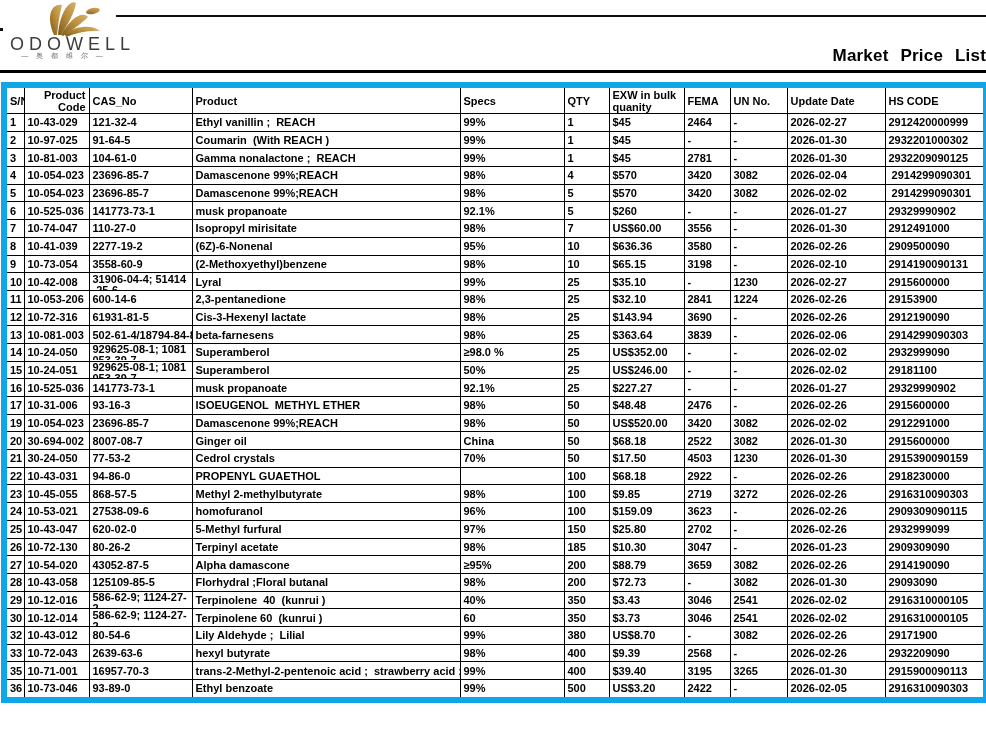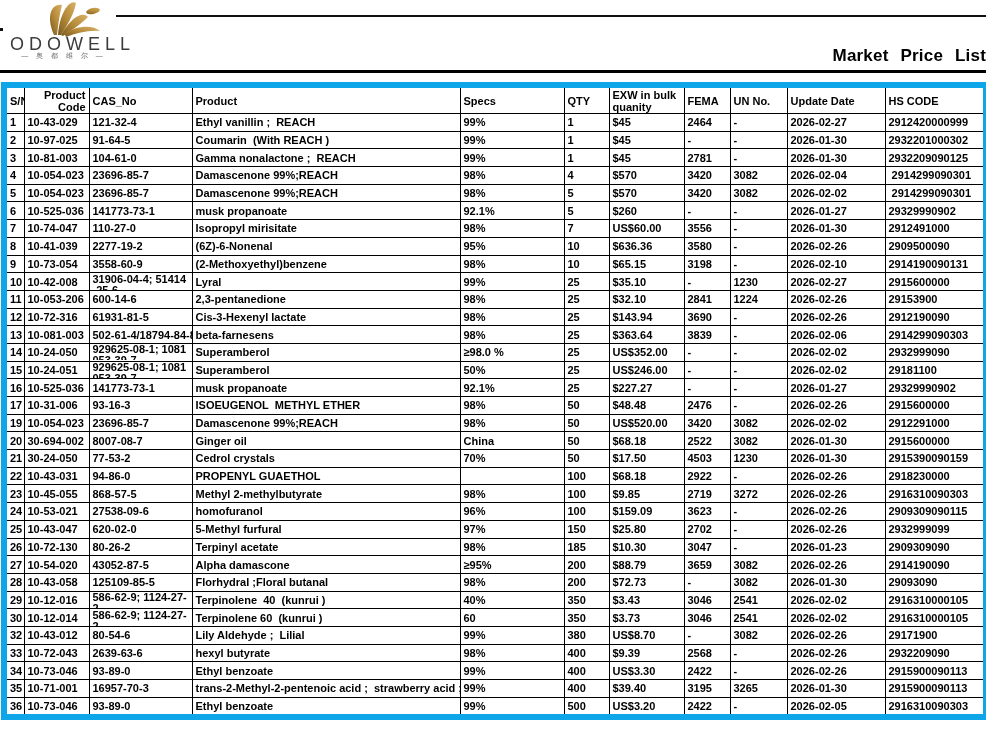--- a/index.html
+++ b/index.html
@@ -483,33 +483,20 @@
           <td>hexyl butyrate</td>
           <td>98%</td>
           <td>400</td>
           <td>$9.39</td>
           <td>2568</td>
           <td>-</td>
           <td>2026-02-26</td>
           <td>2932209090</td>
         </tr>
         <tr>
-          <td>34</td>
-          <td>10-73-046</td>
-          <td>93-89-0</td>
-          <td>Ethyl benzoate</td>
-          <td>99%</td>
-          <td>400</td>
-          <td>US$3.30</td>
-          <td>2422</td>
-          <td>-</td>
-          <td>2026-02-26</td>
-          <td>2915900090113</td>
-        </tr>
-        <tr>
           <td>35</td>
           <td>10-71-001</td>
           <td>16957-70-3</td>
           <td>trans-2-Methyl-2-pentenoic acid ;  strawberry acid ;  REACH</td>
           <td>99%</td>
           <td>400</td>
           <td>$39.40</td>
           <td>3195</td>
           <td>3265</td>
           <td>2026-01-30</td>

